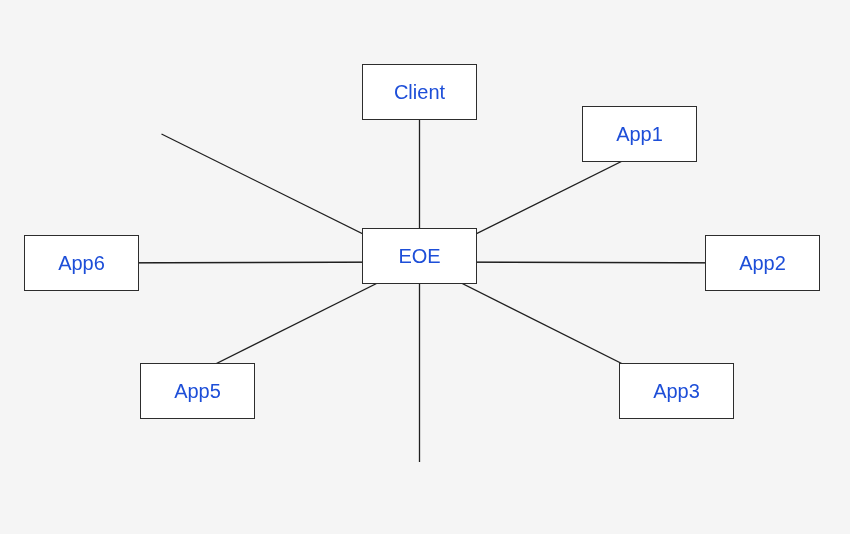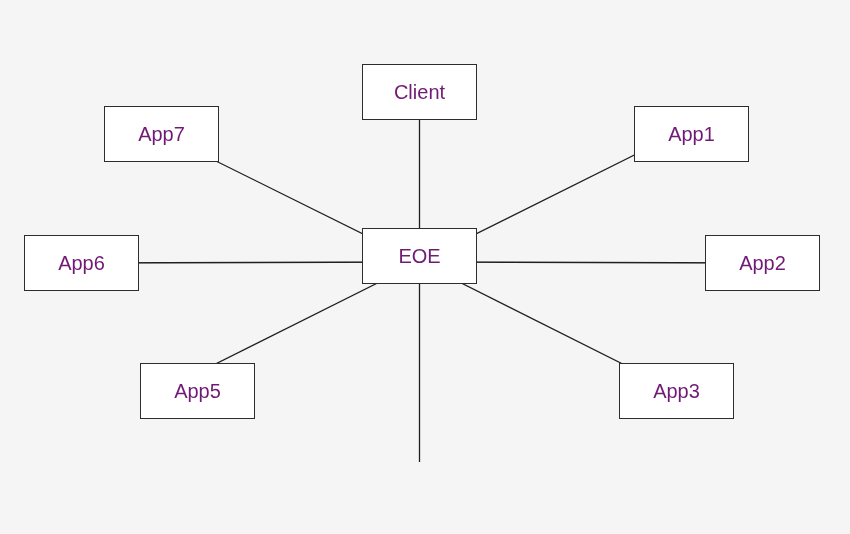--- a/index.html
+++ b/index.html
@@ -29,28 +29,28 @@
     position: absolute;
     width: 115px;
     height: 56px;
     box-sizing: border-box;
     background: #ffffff;
     border: 1.5px solid #2d2d2d;
     display: flex;
     align-items: center;
     justify-content: center;
     font-size: 20px;
-    color: #701a75;
+    color: #1d4ed8;
     z-index: 1;
     white-space: nowrap;
   }
   
   .pos-client { left: 362px; top: 64px; }
   .pos-app7   { left: 104px; top: 106px; }
-  .pos-app1   { left: 634px; top: 106px; }
+  .pos-app1   { left: 582px; top: 106px; }
   .pos-app6   { left: 24px;  top: 235px; }
   .pos-eoe    { left: 362px; top: 228px; }
   .pos-app2   { left: 705px; top: 235px; }
   .pos-app5   { left: 104px; top: 363px; margin-left: 36px; }
   .pos-app3   { left: 619px; top: 363px; text-align: right; }
   .pos-app4   { left: 362px; top: 434px; }
 </style>
 </head>
 <body>
 
@@ -61,21 +61,20 @@
     <line x1="419.5" y1="262" x2="676.5" y2="134"></line>
     <line x1="419.5" y1="262" x2="762.5" y2="263"></line>
     <line x1="419.5" y1="262" x2="676.5" y2="391"></line>
     <line x1="419.5" y1="262" x2="419.5" y2="462"></line>
     <line x1="419.5" y1="262" x2="161.5" y2="391"></line>
     <line x1="419.5" y1="262" x2="75.5" y2="263"></line>
     <line x1="419.5" y1="262" x2="161.5" y2="134"></line>
   </svg>
 
   <div class="node pos-client">Client</div>
-  <div class="node pos-app7">App7</div>
   <div class="node pos-app1">App1</div>
   <div class="node pos-app6">App6</div>
   <div class="node pos-eoe">EOE</div>
   <div class="node pos-app2">App2</div>
   <div class="node pos-app5">App5</div>
   <div class="node pos-app3">App3</div>
 
 </div>
 
 </body></html>

